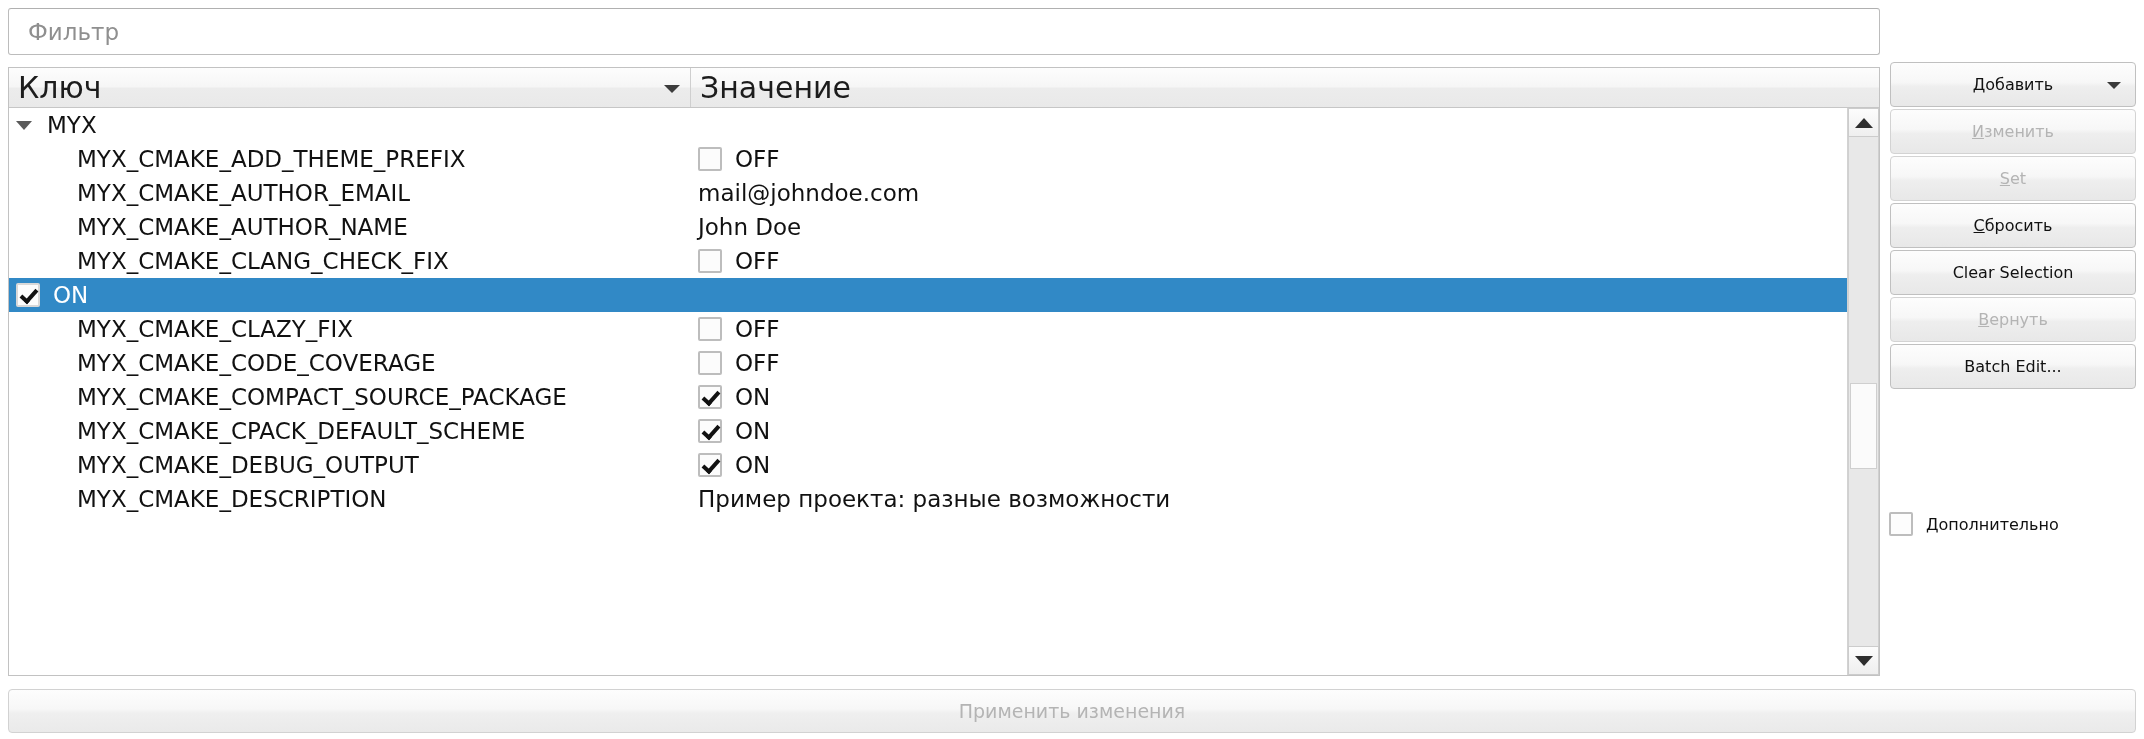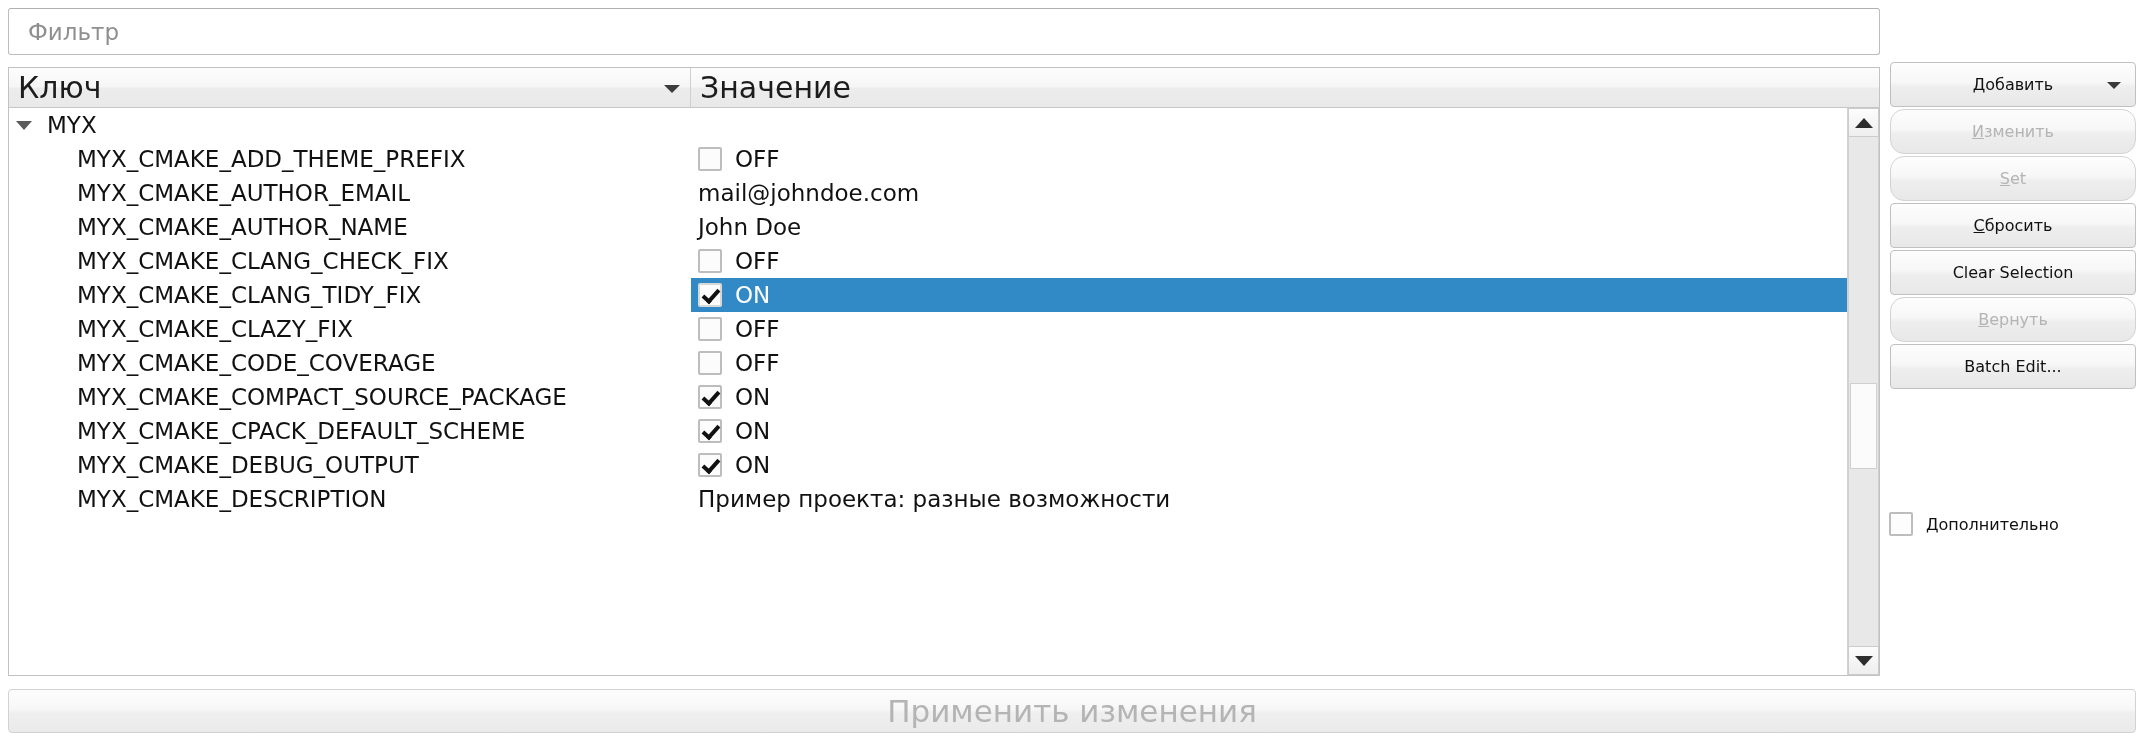--- a/index.html
+++ b/index.html
@@ -234,21 +234,21 @@
     background: linear-gradient(to bottom, #fdfdfd 0%, #f7f7f7 45%, #eeeeee 55%, #e8e8e8 100%);
     font-family: "DejaVu Sans", "Liberation Sans", sans-serif;
     font-size: 16px;
     color: #111111;
     cursor: default;
     display: flex;
     align-items: center;
     justify-content: center;
   }
   .btn + .btn { margin-top: 2px; }
-  .btn.disabled { color: #b4b4b4; border-color: #d3d3d3; border-radius: 14px; }
+  .btn.disabled { color: #b4b4b4; border-color: #d3d3d3; }
   .btn .mn { text-decoration: underline; }
   .btn .menu-arrow {
     position: absolute;
     right: 14px;
     top: 50%;
     margin-top: -3px;
     width: 0; height: 0;
     border-left: 7px solid transparent;
     border-right: 7px solid transparent;
     border-top: 7px solid #3a3a3a;
@@ -280,21 +280,21 @@
     top: 689px;
     width: 2128px;
     height: 44px;
     box-sizing: border-box;
     border: 1px solid #d2d2d2;
     border-radius: 4px;
     background: linear-gradient(to bottom, #fdfdfd 0%, #f7f7f7 45%, #efefef 55%, #eaeaea 100%);
     display: flex;
     align-items: center;
     justify-content: center;
-    font-size: 31px;
+    font-size: 19px;
     color: #b4b4b4;
     font-family: "DejaVu Sans", "Liberation Sans", sans-serif;
   }
 </style>
 </head>
 <body>
 
 <div id="filter-row">
   <input class="line-edit" type="text" placeholder="Фильтр" value="" style="">
 </div>
@@ -349,23 +349,20 @@
       <div class="tree-row">
         <div class="cell-key">
           <span class="key-label-child">MYX_CMAKE_CLANG_CHECK_FIX</span>
         </div>
         <div class="cell-value">
           <span class="vchk"></span>
           <span>OFF</span>
         </div>
       </div>
       <div class="tree-row selected">
-        <div class="cell-key">
-          <span class="key-label-child">MYX_CMAKE_CLANG_TIDY_FIX</span>
-        </div>
         <div class="cell-value">
           <span class="vchk checked"></span>
           <span>ON</span>
         </div>
       </div>
       <div class="tree-row">
         <div class="cell-key">
           <span class="key-label-child">MYX_CMAKE_CLAZY_FIX</span>
         </div>
         <div class="cell-value">

